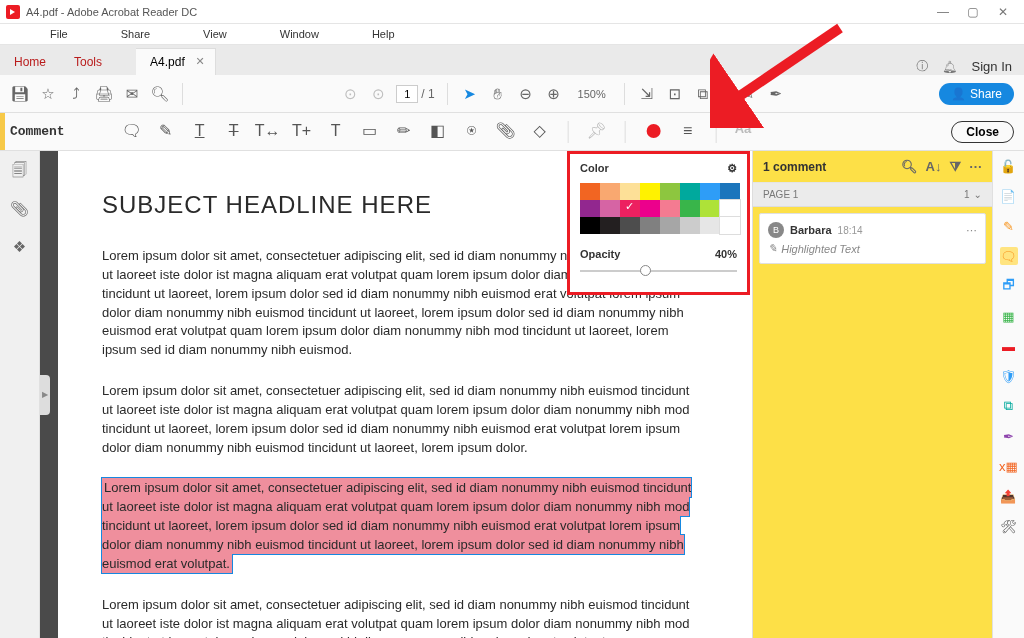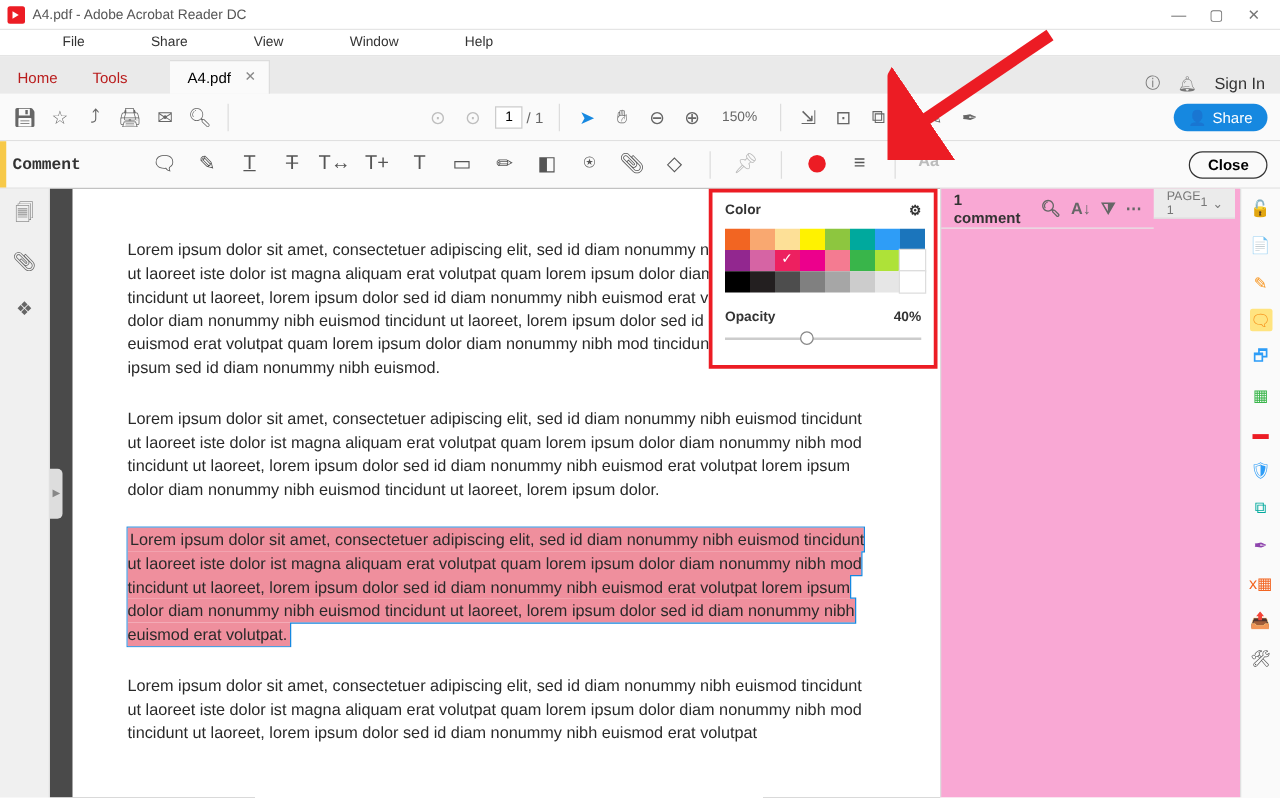--- a/index.html
+++ b/index.html
@@ -47,21 +47,21 @@
 
 .main { position: absolute; top: 151px; bottom: 0; left: 0; right: 0; display: flex; }
 .left-rail { width: 40px; background: #f0f0f0; border-right: 1px solid #e0e0e0; display: flex; flex-direction: column; align-items: center; padding-top: 10px; gap: 18px; color: #666; }
 .doc-area { flex: 1; background: #4a4a4a; position: relative; overflow: hidden; }
 .page { position: absolute; left: 18px; top: 0; right: 0; bottom: -50px; background: #fff; padding: 40px 50px 40px 44px; }
 .page h1 { font-size: 24px; letter-spacing: 1px; font-weight: 400; margin-bottom: 28px; color: #2a2a2a; }
 .page p { font-size: 13px; line-height: 1.45; color: #2a2a2a; margin-bottom: 22px; }
 .hl { background: #ef8f9d; outline: 1.5px solid #1688e0; padding: 2px; }
 .expand-handle { position: absolute; left: 0; top: 50%; width: 10px; height: 40px; background: #ddd; border-radius: 0 4px 4px 0; transform: translateY(-50%); display: flex; align-items: center; justify-content: center; font-size: 8px; color: #888; }
 
-.comments-panel { width: 240px; background: #f9a8d4; border-left: 1px solid #ddd; display: flex; flex-direction: row; }
+.comments-panel { width: 240px; background: #fde047; border-left: 1px solid #ddd; display: flex; flex-direction: column; }
 .cp-head { height: 32px; display: flex; align-items: center; padding: 0 10px; font-size: 12px; font-weight: 600; color: #333; gap: 8px; border-bottom: 1px solid #e5e5e5; }
 .cp-head .gap { flex: 1; }
 .cp-head .ic { font-size: 13px; color: #666; }
 .page-strip { height: 24px; background: #ebebeb; border-bottom: 1px solid #ddd; display: flex; align-items: center; padding: 0 10px; font-size: 10px; color: #777; }
 .page-strip .gap { flex: 1; }
 .comment-card { background: #fff; margin: 6px; border: 1px solid #e0e0e0; border-radius: 2px; padding: 8px; font-size: 11px; }
 .comment-card .row1 { display: flex; align-items: center; gap: 6px; }
 .avatar { width: 16px; height: 16px; background: #888; border-radius: 50%; display: flex; align-items: center; justify-content: center; color: #fff; font-size: 9px; }
 .author { font-weight: 600; color: #333; }
 .time { color: #999; font-size: 10px; }
@@ -195,20 +195,21 @@
 <div class="main">
   <div class="left-rail">
     <span class="tb-icon">🗐</span>
     <span class="tb-icon">📎︎</span>
     <span class="tb-icon">❖</span>
   </div>
 
   <div class="doc-area">
     <span class="expand-handle">▶</span>
     <div class="page">
+      <h1>SUBJECT HEADLINE HERE</h1>
       <p>Lorem ipsum dolor sit amet, consectetuer adipiscing elit, sed id diam nonummy nibh euismod tincidunt ut laoreet iste dolor ist magna aliquam erat volutpat quam lorem ipsum dolor diam nonummy nibh mod tincidunt ut laoreet, lorem ipsum dolor sed id diam nonummy nibh euismod  erat volutpat lorem ipsum dolor diam nonummy nibh euismod tincidunt ut laoreet, lorem ipsum dolor sed id diam nonummy nibh euismod  erat volutpat quam lorem ipsum dolor diam nonummy nibh mod tincidunt ut laoreet, lorem ipsum sed id diam nonummy nibh euismod.</p>
       <p>Lorem ipsum dolor sit amet, consectetuer adipiscing elit, sed id diam nonummy nibh euismod tincidunt ut laoreet iste dolor ist magna aliquam erat volutpat quam lorem ipsum dolor diam nonummy nibh mod tincidunt ut laoreet, lorem ipsum dolor sed id diam nonummy nibh euismod  erat volutpat lorem ipsum dolor diam nonummy nibh euismod tincidunt ut laoreet, lorem ipsum dolor.</p>
       <p><span class="hl">Lorem ipsum dolor sit amet, consectetuer adipiscing elit, sed id diam nonummy nibh euismod tincidunt ut laoreet iste dolor ist magna aliquam erat volutpat quam lorem ipsum dolor diam nonummy nibh mod tincidunt ut laoreet, lorem ipsum dolor sed id diam nonummy nibh euismod  erat volutpat lorem ipsum dolor diam nonummy nibh euismod tincidunt ut laoreet, lorem ipsum dolor sed id diam nonummy nibh euismod  erat volutpat.</span></p>
       <p>Lorem ipsum dolor sit amet, consectetuer adipiscing elit, sed id diam nonummy nibh euismod tincidunt ut laoreet iste dolor ist magna aliquam erat volutpat quam lorem ipsum dolor diam nonummy nibh mod tincidunt ut laoreet, lorem ipsum dolor sed id diam nonummy nibh euismod  erat volutpat</p>
     </div>
   </div>
 
   <div class="comments-panel">
     <div class="cp-head">
       <span>1 comment</span>

